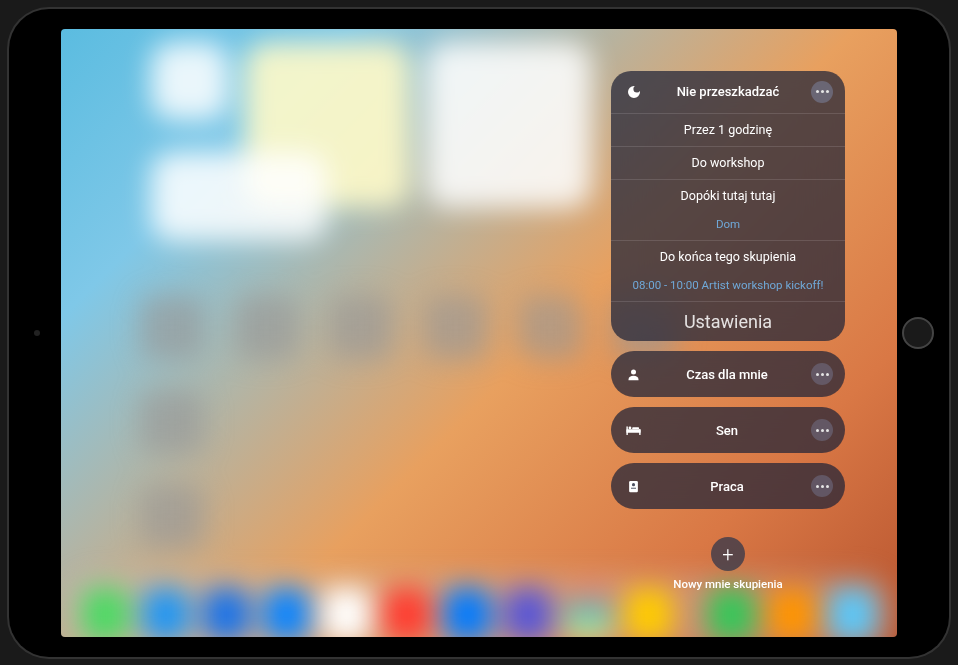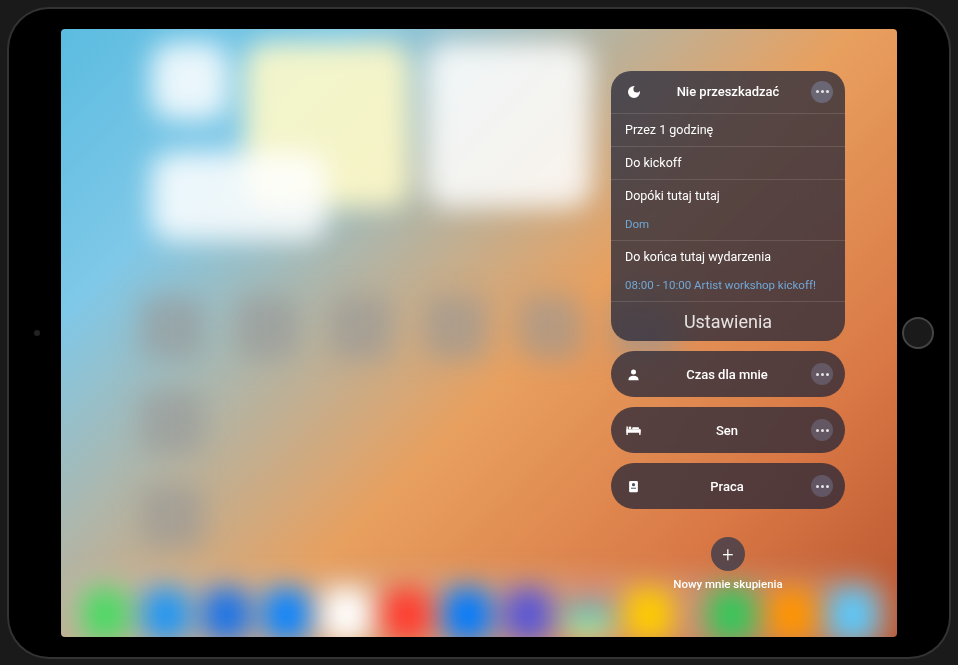--- a/index.html
+++ b/index.html
@@ -196,20 +196,21 @@
       border-radius: 50%;
       background: #e5e5e5;
     }
     
     .focus-option {
       padding: 8px 14px;
       border-top: 0.5px solid rgba(255,255,255,0.12);
       font-size: 12.5px;
       color: #fff;
       line-height: 1.3;
+      text-align: center;
     }
     
     .focus-option-sub {
       font-size: 11.5px;
       color: #6fa8d8;
       margin-top: 13px;
     }
     
     .focus-settings {
       text-align: center;
@@ -338,28 +339,28 @@
                 <span></span>
                 <span></span>
               </div>
           </div>
         </div>
 
         <div class="focus-option">
           <div>Przez 1 godzinę</div>
         </div>
         <div class="focus-option">
-          <div>Do kickoff</div>
+          <div>Do workshop</div>
         </div>
         <div class="focus-option">
           <div>Dopóki tutaj tutaj</div>
           <div class="focus-option-sub">Dom</div>
         </div>
         <div class="focus-option">
-          <div>Do końca tutaj wydarzenia</div>
+          <div>Do końca tego skupienia</div>
           <div class="focus-option-sub">08:00 - 10:00 Artist workshop kickoff!</div>
         </div>
 
         <div class="focus-settings">Ustawienia</div>
       </div>
 
       <div class="focus-pill">
         <div class="pill-icon">
           <svg width="15" height="15" viewBox="0 0 24 24" fill="#fff">
             <circle cx="12" cy="8" r="4"></circle>

